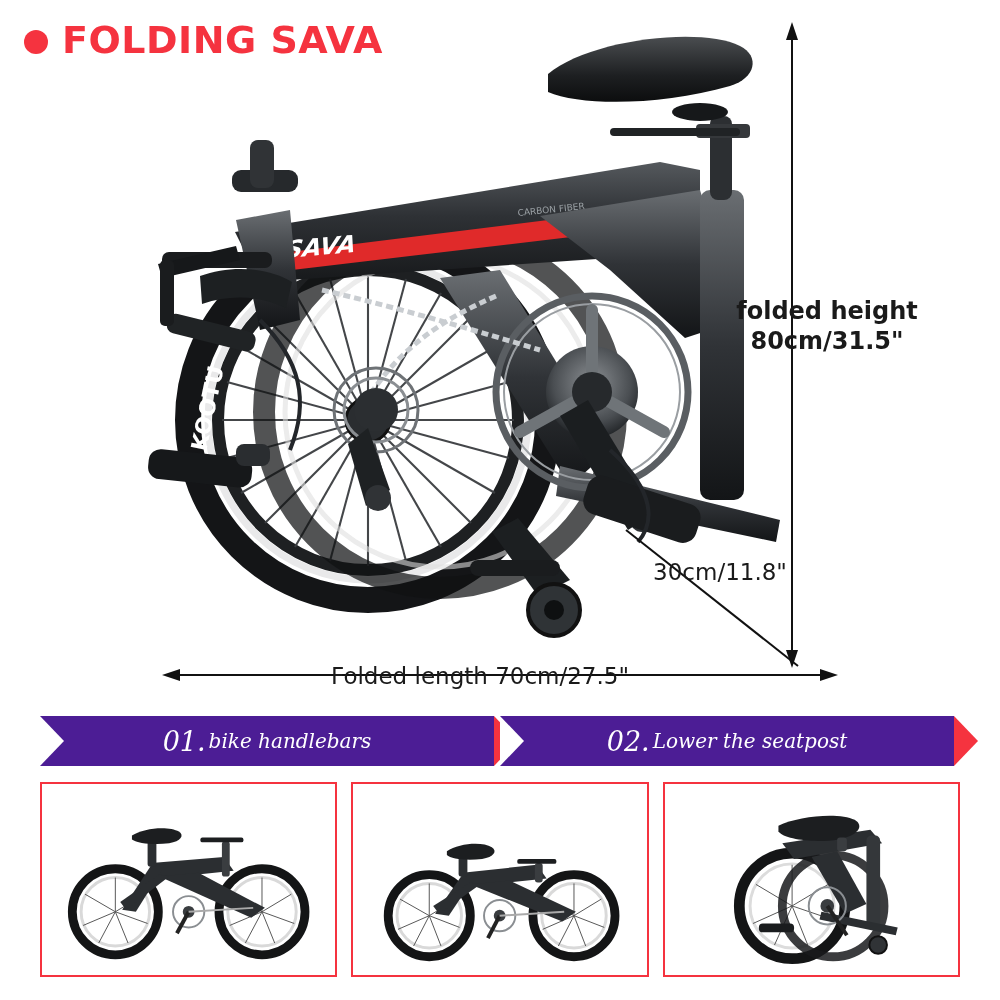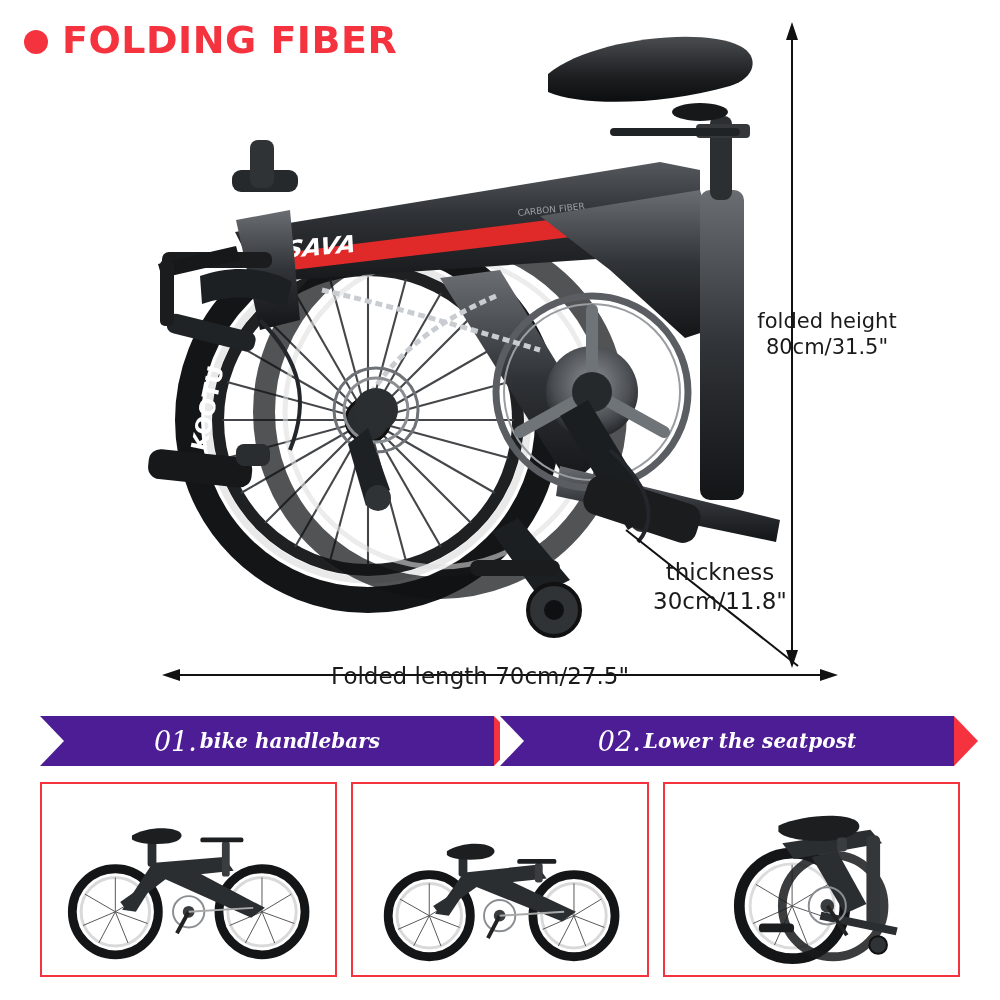--- a/index.html
+++ b/index.html
@@ -60,23 +60,24 @@
   
   .measure {
     position: absolute;
     font-family: "DejaVu Sans", sans-serif;
     color: #1a1a1a;
     text-align: center;
     line-height: 1.25;
   }
   .measure-height {
     right: 78px;
-    top: 308px;
-    font-size: 21px;
+    top: 296px;
+    font-size: 24px;
     width: 190px;
+    font-weight: bold;
   }
   .measure-thickness {
     right: 200px;
     top: 558px;
     font-size: 23px;
     width: 160px;
   }
   .measure-length {
     left: 300px;
     top: 662px;
@@ -142,21 +143,20 @@
     font-size: 27px;
     font-family: "DejaVu Serif", serif;
     margin-right: 3px;
     white-space: nowrap;
   }
   .step-label {
     font-style: italic;
     font-size: 20px;
     font-family: "DejaVu Serif", serif;
     white-space: nowrap;
-    font-weight: bold;
   }
   .step-chip.wide .step-label { font-size: 22px; }
 
   
   .thumbs {
     position: absolute;
     left: 40px;
     top: 782px;
     width: 920px;
     height: 195px;
@@ -172,21 +172,21 @@
   }
   .thumb svg { display: block; width: 100%; height: 100%; }
 
   svg { overflow: visible; }
 </style>
 </head>
 <body>
 
 <div class="header">
   <span class="header-dot"></span>
-  <span class="header-title">FOLDING FIBER</span>
+  <span class="header-title">FOLDING SAVA</span>
 </div>
 
 <div class="hero">
 
   <svg class="bike-photo" viewBox="0 0 620 640">
     <defs>
       <linearGradient id="frameGrad" x1="0" y1="0" x2="0" y2="1">
         <stop offset="0%" stop-color="#55595d"></stop>
         <stop offset="45%" stop-color="#2e3135"></stop>
         <stop offset="100%" stop-color="#17191b"></stop>
@@ -353,21 +353,20 @@
     <polygon points="2,15 20,9 20,21" fill="#111"></polygon>
     <polygon points="678,15 660,9 660,21" fill="#111"></polygon>
   </svg>
 
   <div class="measure measure-height">
     <div>folded height</div>
     <div>80cm/31.5"</div>
   </div>
 
   <div class="measure measure-thickness">
-    <div>thickness</div>
     <div>30cm/11.8"</div>
   </div>
 
   <div class="measure measure-length">Folded length 70cm/27.5"</div>
 </div>
 
 <div class="steps">
   <div class="step-chip first">
     <span class="step-num">01.</span>
     <span class="step-label">bike handlebars</span>

